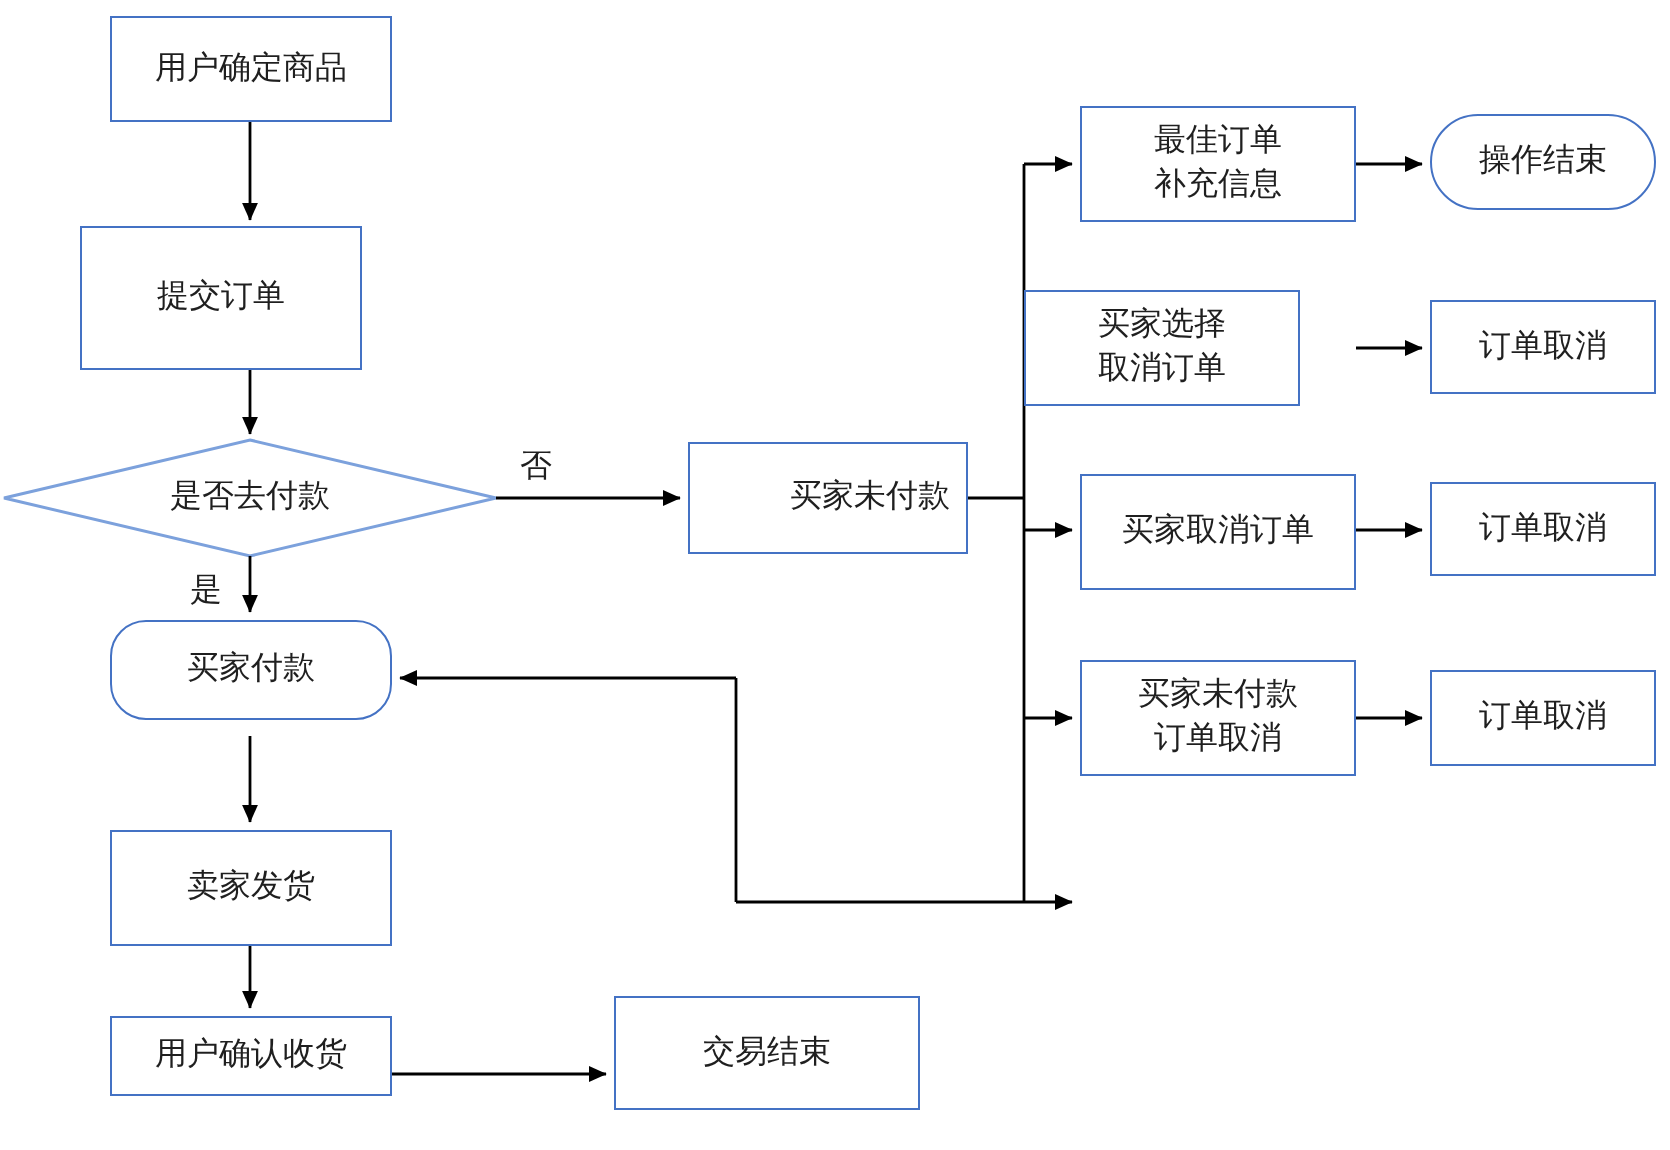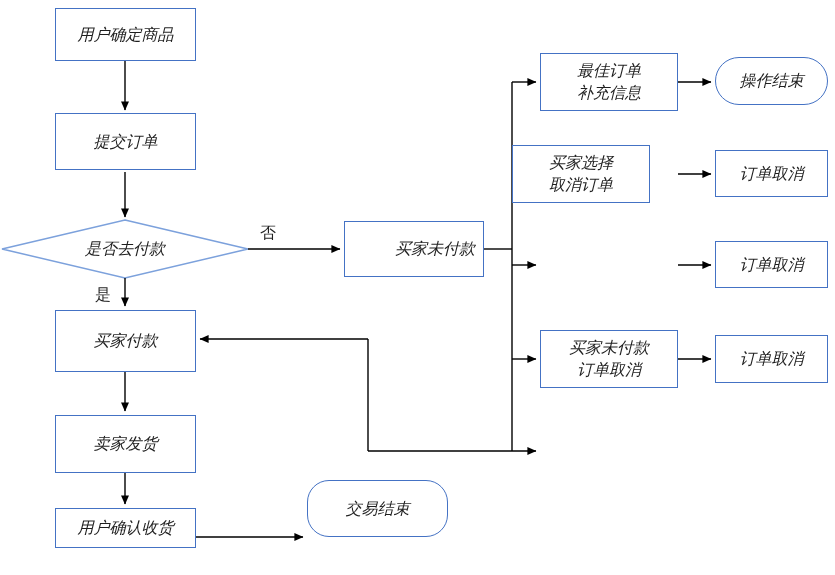--- a/index.html
+++ b/index.html
@@ -50,21 +50,20 @@
     display: flex;
     align-items: center;
     justify-content: center;
     text-align: center;
     color: var(--text);
     font-size: 16px;
     line-height: 1.35;
   }
   .node span {
     white-space: pre-line;
-    font-style: italic;
   }
   .terminator {
     border-radius: 24px;
   }
   .diamond-label {
     position: absolute;
     border: none;
     background: transparent;
   }
   .edge-label {
@@ -112,61 +111,64 @@
     <line class="connector" x1="678" y1="82" x2="711" y2="82" marker-end="url(#arrow)"></line>
     <line class="connector" x1="678" y1="174" x2="711" y2="174" marker-end="url(#arrow)"></line>
     <line class="connector" x1="678" y1="265" x2="711" y2="265" marker-end="url(#arrow)"></line>
     <line class="connector" x1="678" y1="359" x2="711" y2="359" marker-end="url(#arrow)"></line>
   </svg>
 
   <div class="node" style="left:55px; top:8px; width:141px; height:53px;">
     <span>用户确定商品</span>
   </div>
 
-  <div class="node" style="left:55px; top:113px; width:141px; height:57px;">
+  <div class="node" style="left:40px; top:113px; width:141px; height:72px;">
     <span>提交订单</span>
   </div>
 
   <div class="node diamond-label" style="left:25px; top:236px; width:200px; height:26px;">
     <span>是否去付款</span>
   </div>
 
   <div class="edge-label" style="left:258px; top:223px;">否</div>
   <div class="edge-label" style="left:93px; top:285px;">是</div>
 
-  <div class="node" style="left:55px; top:310px; width:141px; height:62px;">
+  <div class="node" style="left:55px; top:310px; width:141px; height:50px;border-radius:18px;">
     <span>买家付款</span>
   </div>
 
   <div class="node" style="left:55px; top:415px; width:141px; height:58px;">
     <span>卖家发货</span>
   </div>
 
   <div class="node" style="left:55px; top:508px; width:141px; height:40px;">
     <span>用户确认收货</span>
   </div>
 
-  <div class="node" style="left:307px; top:480px; width:141px; height:57px;border-radius:22px;">
+  <div class="node" style="left:307px; top:498px; width:153px; height:57px;">
     <span>交易结束</span>
   </div>
 
   <div class="node" style="left:344px; top:221px; width:140px; height:56px;padding-left:42px;">
     <span>买家未付款</span>
   </div>
 
   <div class="node" style="left:540px; top:53px; width:138px; height:58px;">
     <span>最佳订单
 补充信息</span>
   </div>
 
   <div class="node" style="left:512px; top:145px; width:138px; height:58px;">
     <span>买家选择
 取消订单</span>
   </div>
 
+  <div class="node" style="left:540px; top:237px; width:138px; height:58px;">
+    <span>买家取消订单</span>
+  </div>
 
   <div class="node" style="left:540px; top:330px; width:138px; height:58px;">
     <span>买家未付款
 订单取消</span>
   </div>
 
 
   <div class="node terminator" style="left:715px; top:57px; width:113px; height:48px;">
     <span>操作结束</span>
   </div>

